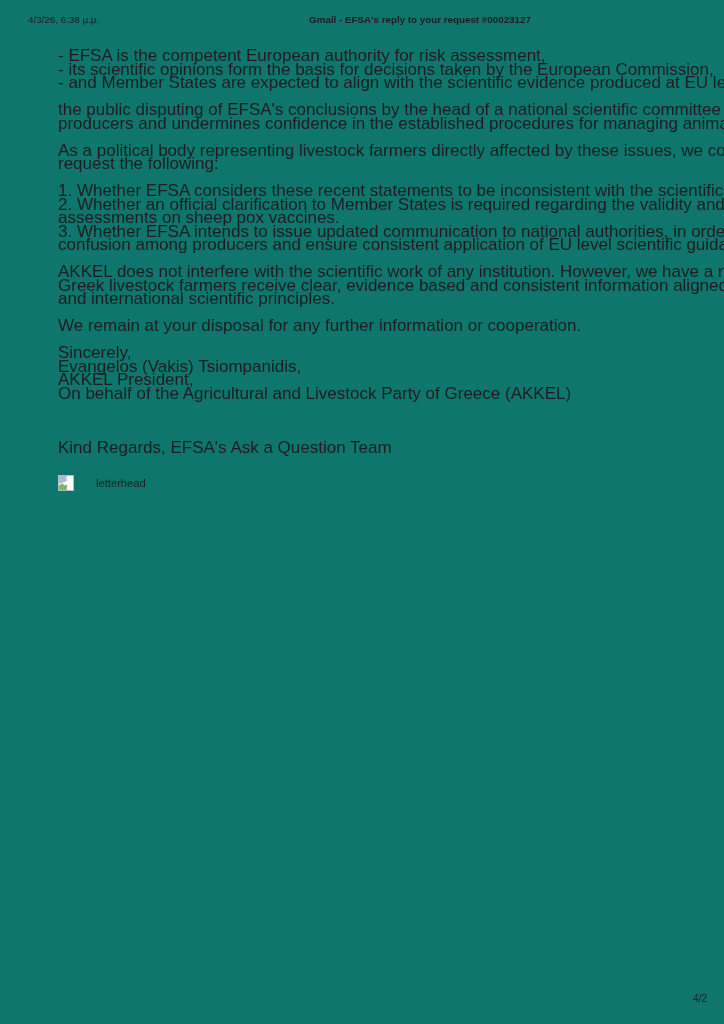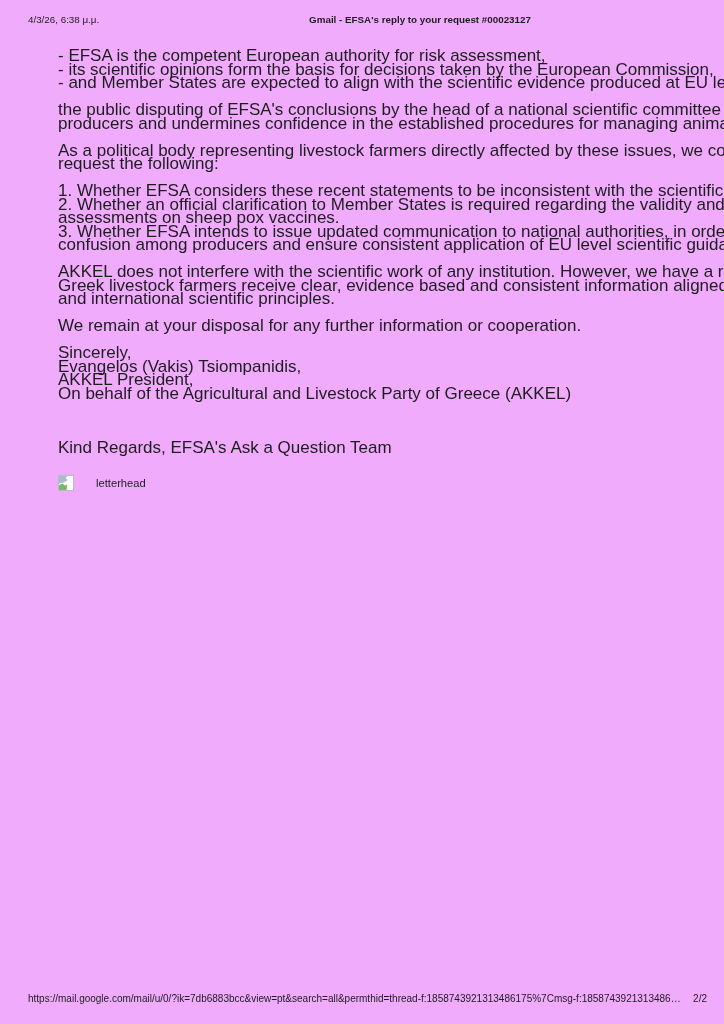--- a/index.html
+++ b/index.html
@@ -4,21 +4,21 @@
 <style>
   html, body {
     margin: 0;
     padding: 0;
     background: #ffffff;
   }
   .page {
     position: relative;
     width: 724px;
     height: 1024px;
-    background: #f0abfc;
+    background: #0f766e;
     color: #1d1d1d;
     font-family: "Liberation Sans", sans-serif;
     overflow: hidden;
   }
   .hdr-date {
     position: absolute;
     left: 28px;
     top: 14px;
     font-size: 9.8px;
     color: #1d1d1d;
@@ -128,17 +128,16 @@
         <svg width="17" height="17" viewBox="0 0 17 17" xmlns="http://www.w3.org/2000/svg">
           <rect x="0.5" y="0.5" width="15" height="15" fill="#ffffff" stroke="#b8bcc0" stroke-width="1"></rect>
           <path d="M1 1 L9.5 1 L7.5 3.2 L9.8 5 L5.8 7.4 L1 8.8 Z" fill="#a8bccd"></path>
           <path d="M1 15 L1 10.2 L4.2 8.4 L7 10.4 L9.2 9.4 L8.6 15 Z" fill="#7cb56b"></path>
         </svg>
       </span>
       <span class="alt-text">letterhead</span>
     </div>
   </div>
 
-  <span class="ftr-url">https://mail.google.com/mail/u/0/?ik=7db6883bcc&amp;view=pt&amp;search=all&amp;permthid=thread-f:1858743921313486175%7Cmsg-f:1858743921313486…</span>
 
-  <span class="ftr-page">2/2</span>
+  <span class="ftr-page">4/2</span>
 
 </div>
 
 </body></html>

